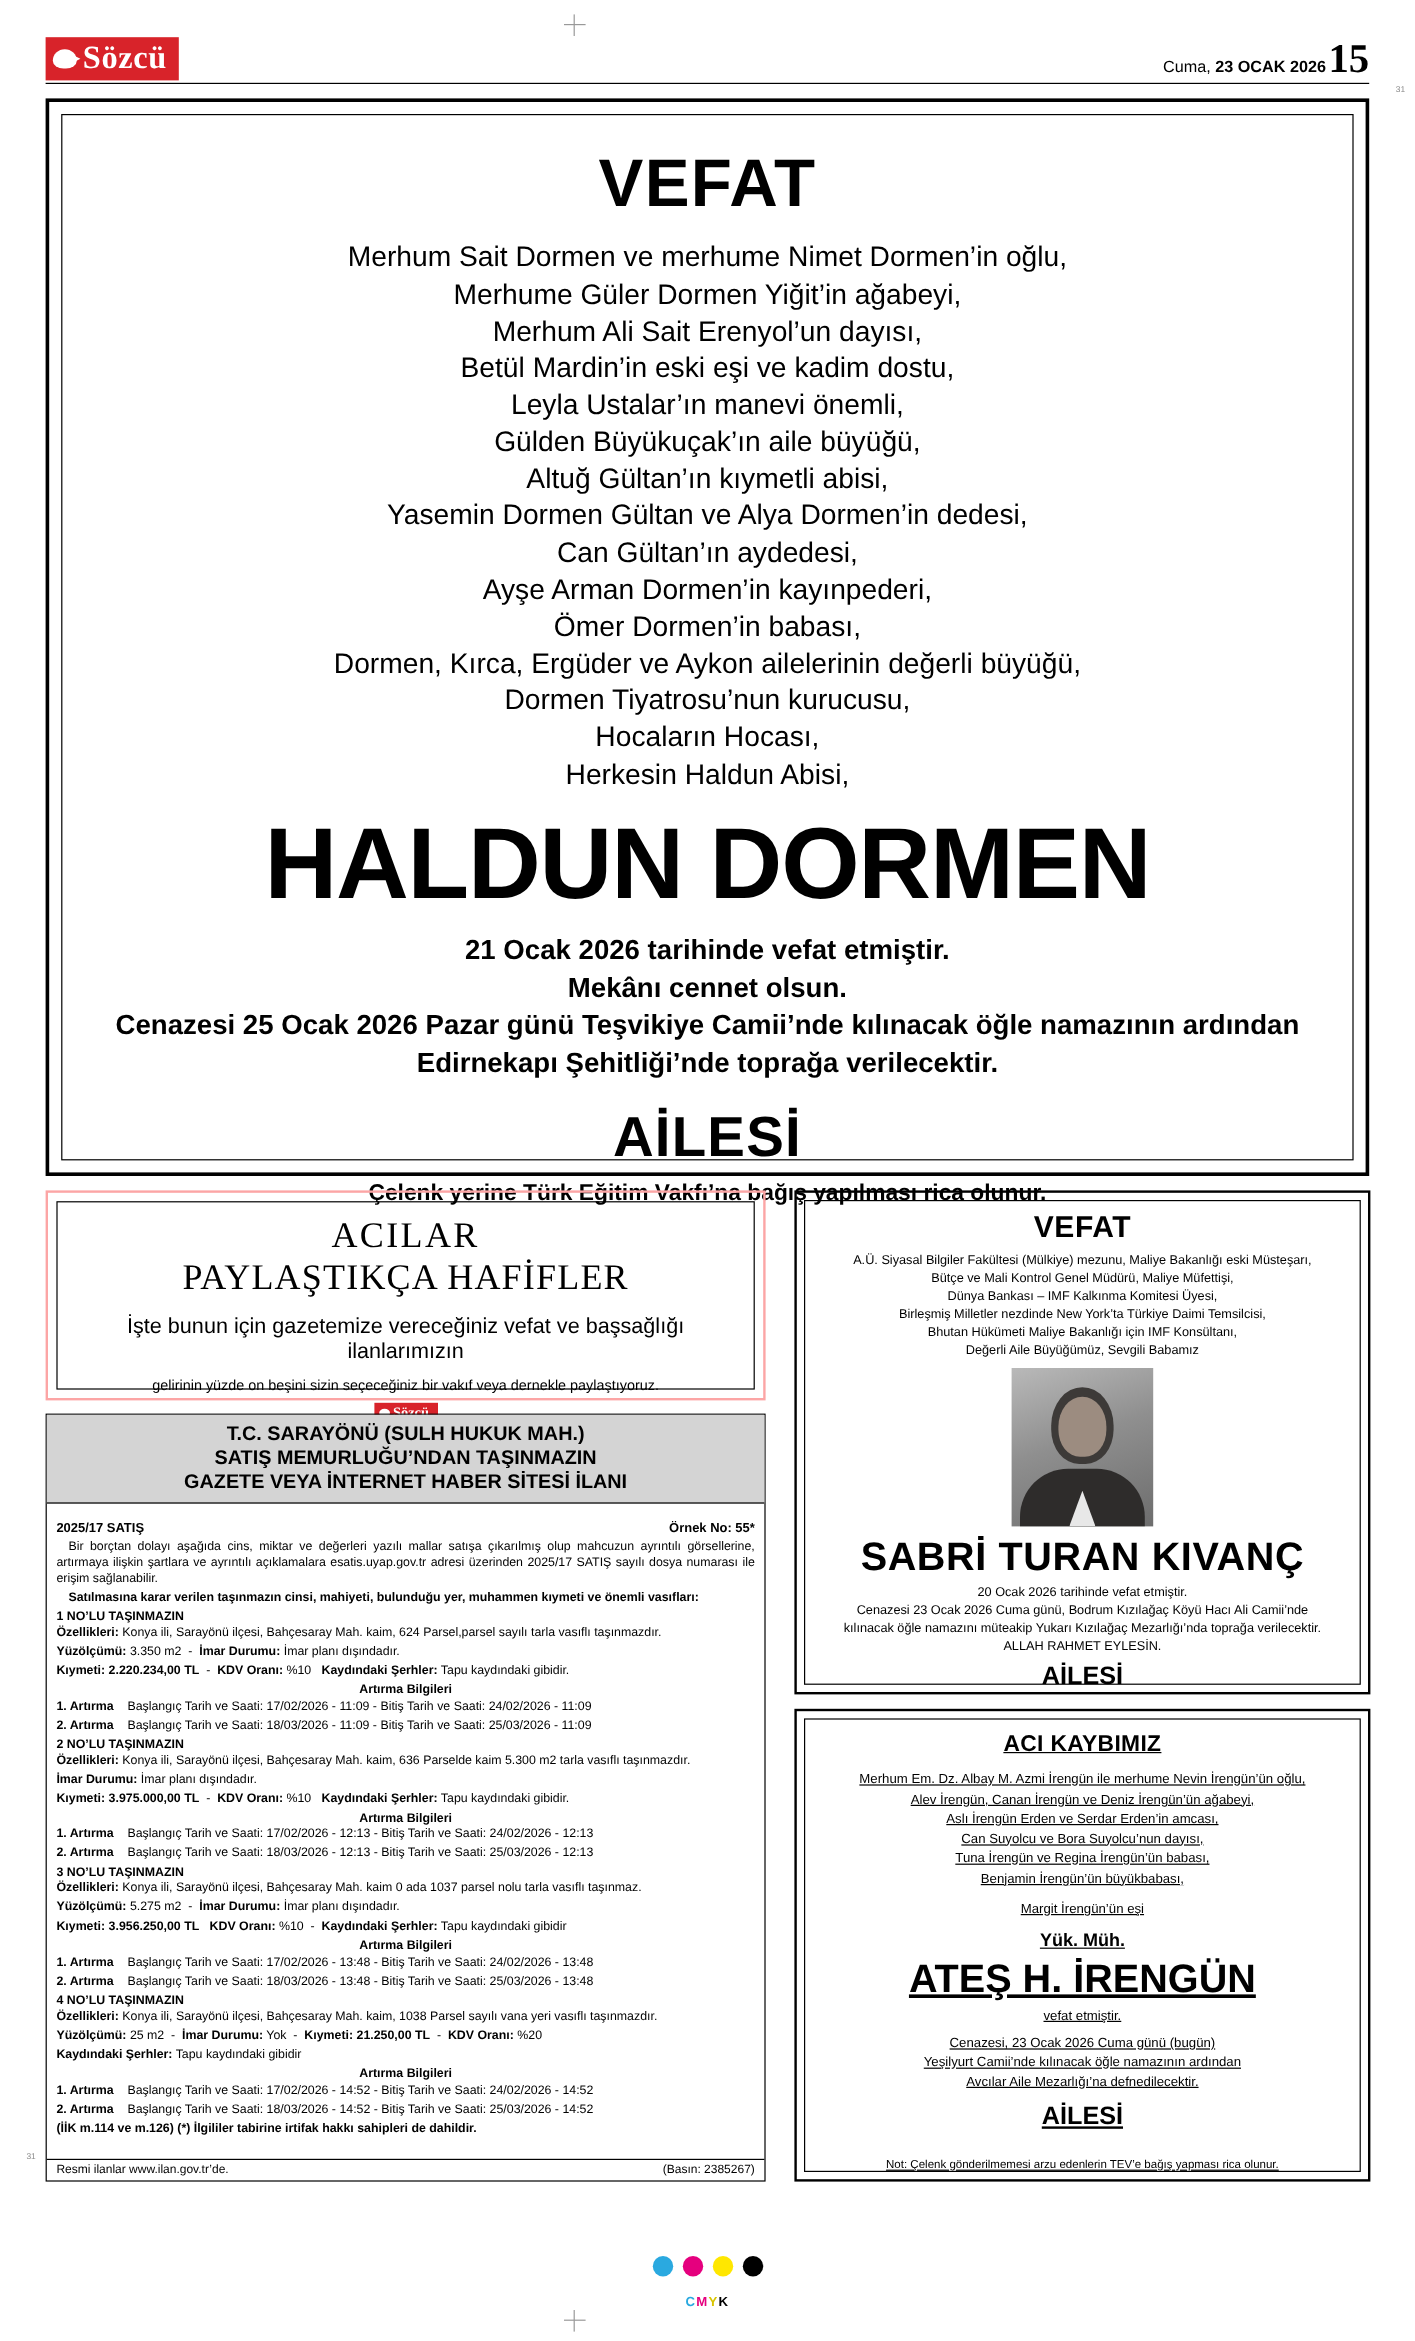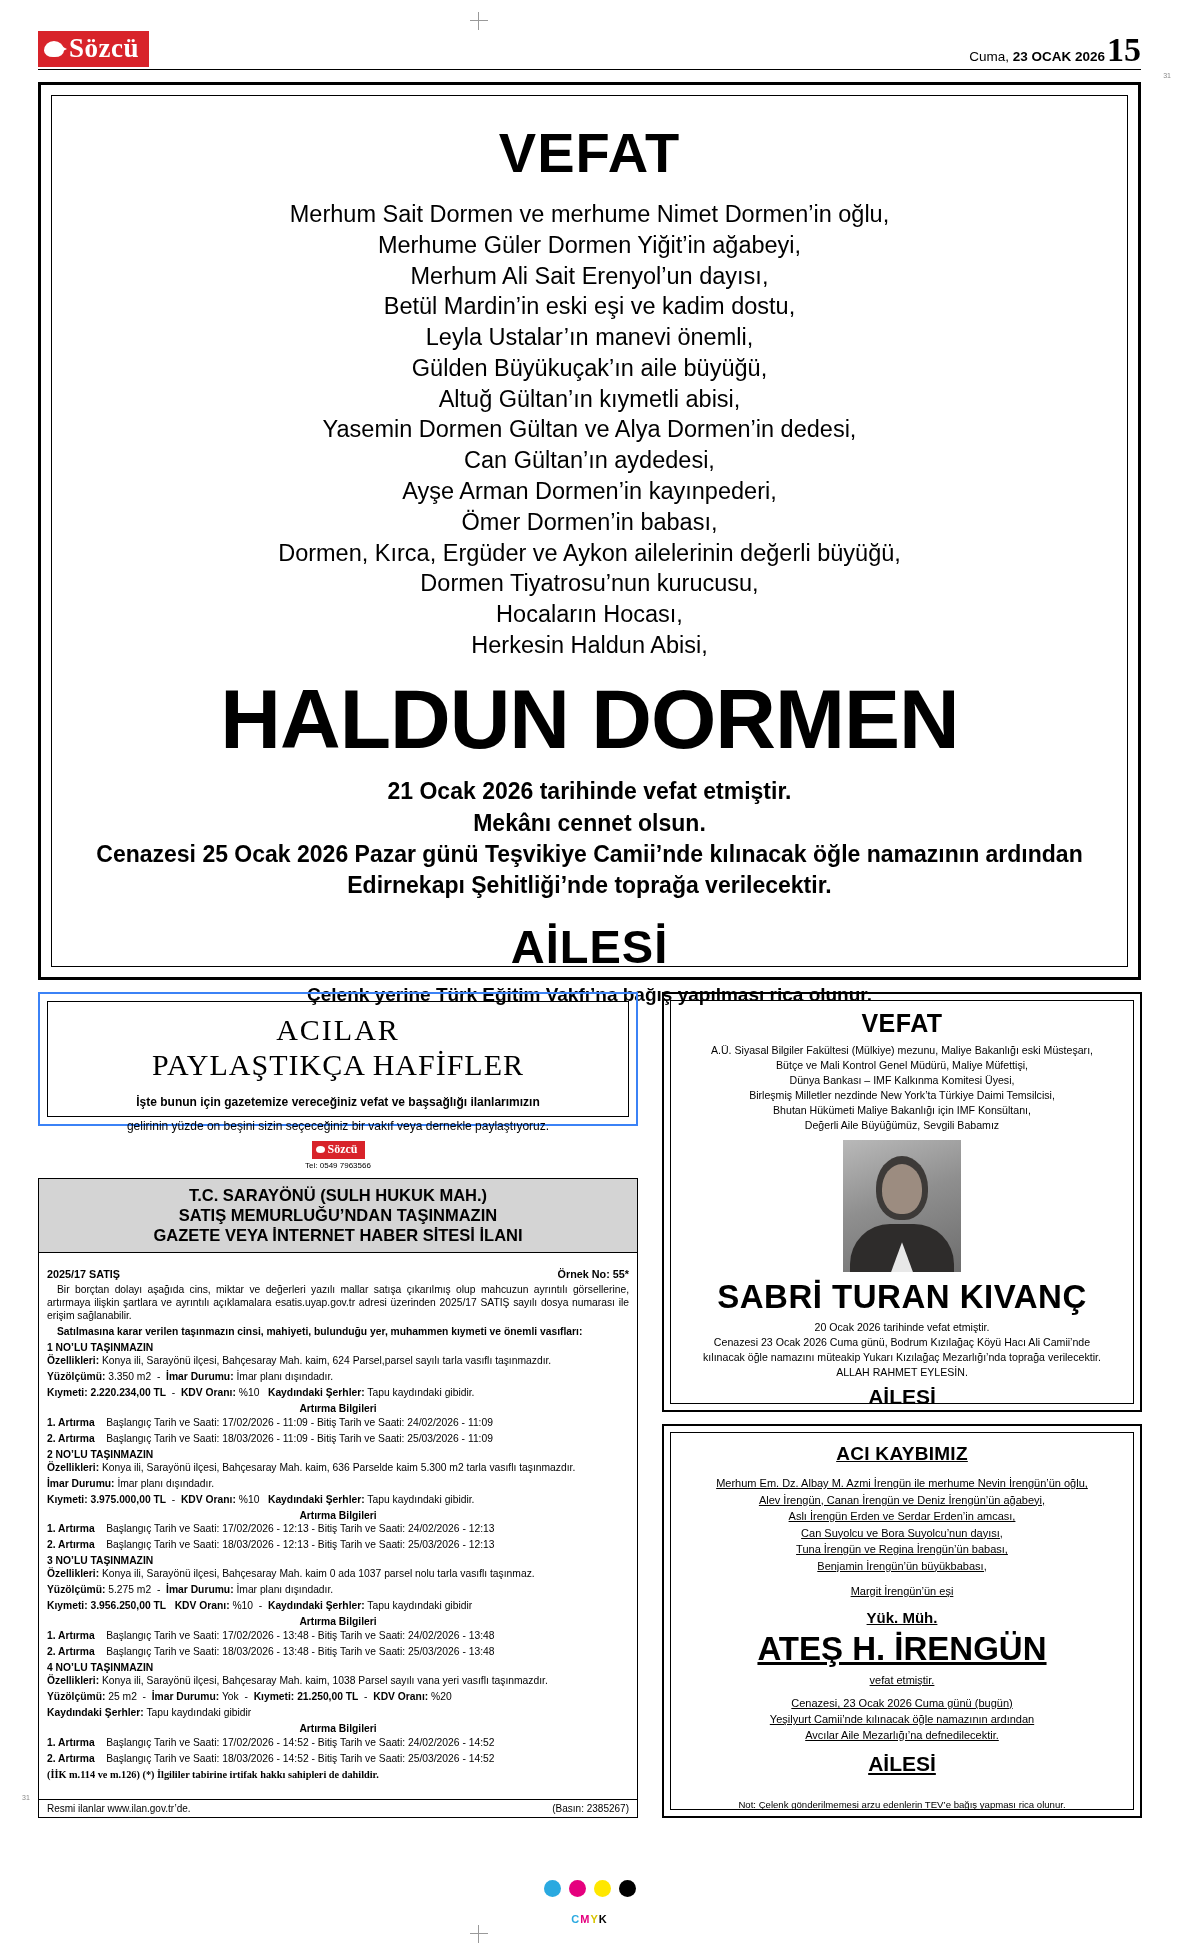--- a/index.html
+++ b/index.html
@@ -130,22 +130,22 @@
   .donation-note {
     font-size: 19px;
     font-weight: bold;
   }
 
   
   .acilar-box {
     position: absolute;
     top: 992px; left: 38px;
     width: 600px;
-    height: 134px;
-    border: 2px solid #3b82f6;
+    height: 175px;
+    border: 2px solid #fca5a5;
     padding: 7px;
   }
   .acilar-inner {
     border: 1px solid #000;
     width: 100%; height: 100%;
     text-align: center;
     padding: 10px 12px 6px;
   }
   .acilar-t1 {
     font-family: "Liberation Serif", serif;
@@ -153,22 +153,22 @@
     letter-spacing: 2px;
     line-height: 1.18;
   }
   .acilar-t2 {
     font-family: "Liberation Serif", serif;
     font-size: 30px;
     letter-spacing: 1px;
     line-height: 1.18;
   }
   .acilar-sub {
-    font-size: 12px;
-    font-weight: bold;
+    font-size: 18px;
+    font-weight: normal;
     margin-top: 12px;
   }
   .acilar-sub2 {
     font-size: 12px;
     margin-top: 10px;
   }
   .acilar-logo {
     margin-top: 8px;
     display: flex;
     flex-direction: column;
@@ -479,21 +479,21 @@
     <p class="legal-p"><b>2. Artırma</b> &nbsp;&nbsp;&nbsp;<span>Başlangıç Tarih ve Saati: 18/03/2026 - 13:48 - Bitiş Tarih ve Saati: 25/03/2026 - 13:48</span></p>
 
     <div class="legal-sub">4 NO’LU TAŞINMAZIN</div>
     <p class="legal-p"><b>Özellikleri:</b> <span>Konya ili, Sarayönü ilçesi, Bahçesaray Mah. kaim, 1038 Parsel sayılı vana yeri vasıflı taşınmazdır.</span></p>
     <p class="legal-p"><b>Yüzölçümü:</b> <span>25 m2</span> &nbsp;- &nbsp;<b>İmar Durumu:</b> <span>Yok</span> &nbsp;- &nbsp;<b>Kıymeti:</b> <b>21.250,00 TL</b> &nbsp;- &nbsp;<b>KDV Oranı:</b> <span>%20</span></p>
     <p class="legal-p"><b>Kaydındaki Şerhler:</b> <span>Tapu kaydındaki gibidir</span></p>
     <div class="legal-center">Artırma Bilgileri</div>
     <p class="legal-p"><b>1. Artırma</b> &nbsp;&nbsp;&nbsp;<span>Başlangıç Tarih ve Saati: 17/02/2026 - 14:52 - Bitiş Tarih ve Saati: 24/02/2026 - 14:52</span></p>
     <p class="legal-p"><b>2. Artırma</b> &nbsp;&nbsp;&nbsp;<span>Başlangıç Tarih ve Saati: 18/03/2026 - 14:52 - Bitiş Tarih ve Saati: 25/03/2026 - 14:52</span></p>
 
-    <p class="legal-p" style="font-weight:bold;font-family:Liberation Serif, serif;">(İİK m.114 ve m.126) (*) İlgililer tabirine irtifak hakkı sahipleri de dahildir.</p>
+    <p class="legal-p" style="font-weight:bold;">(İİK m.114 ve m.126) (*) İlgililer tabirine irtifak hakkı sahipleri de dahildir.</p>
   </div>
   <div class="legal-footer">
     <span>Resmi ilanlar www.ilan.gov.tr’de.</span>
     <span>(Basın: 2385267)</span>
   </div>
 </div>
 
 <div class="sabri-box">
   <div class="sabri-inner">
     <div class="sabri-title">VEFAT</div>

